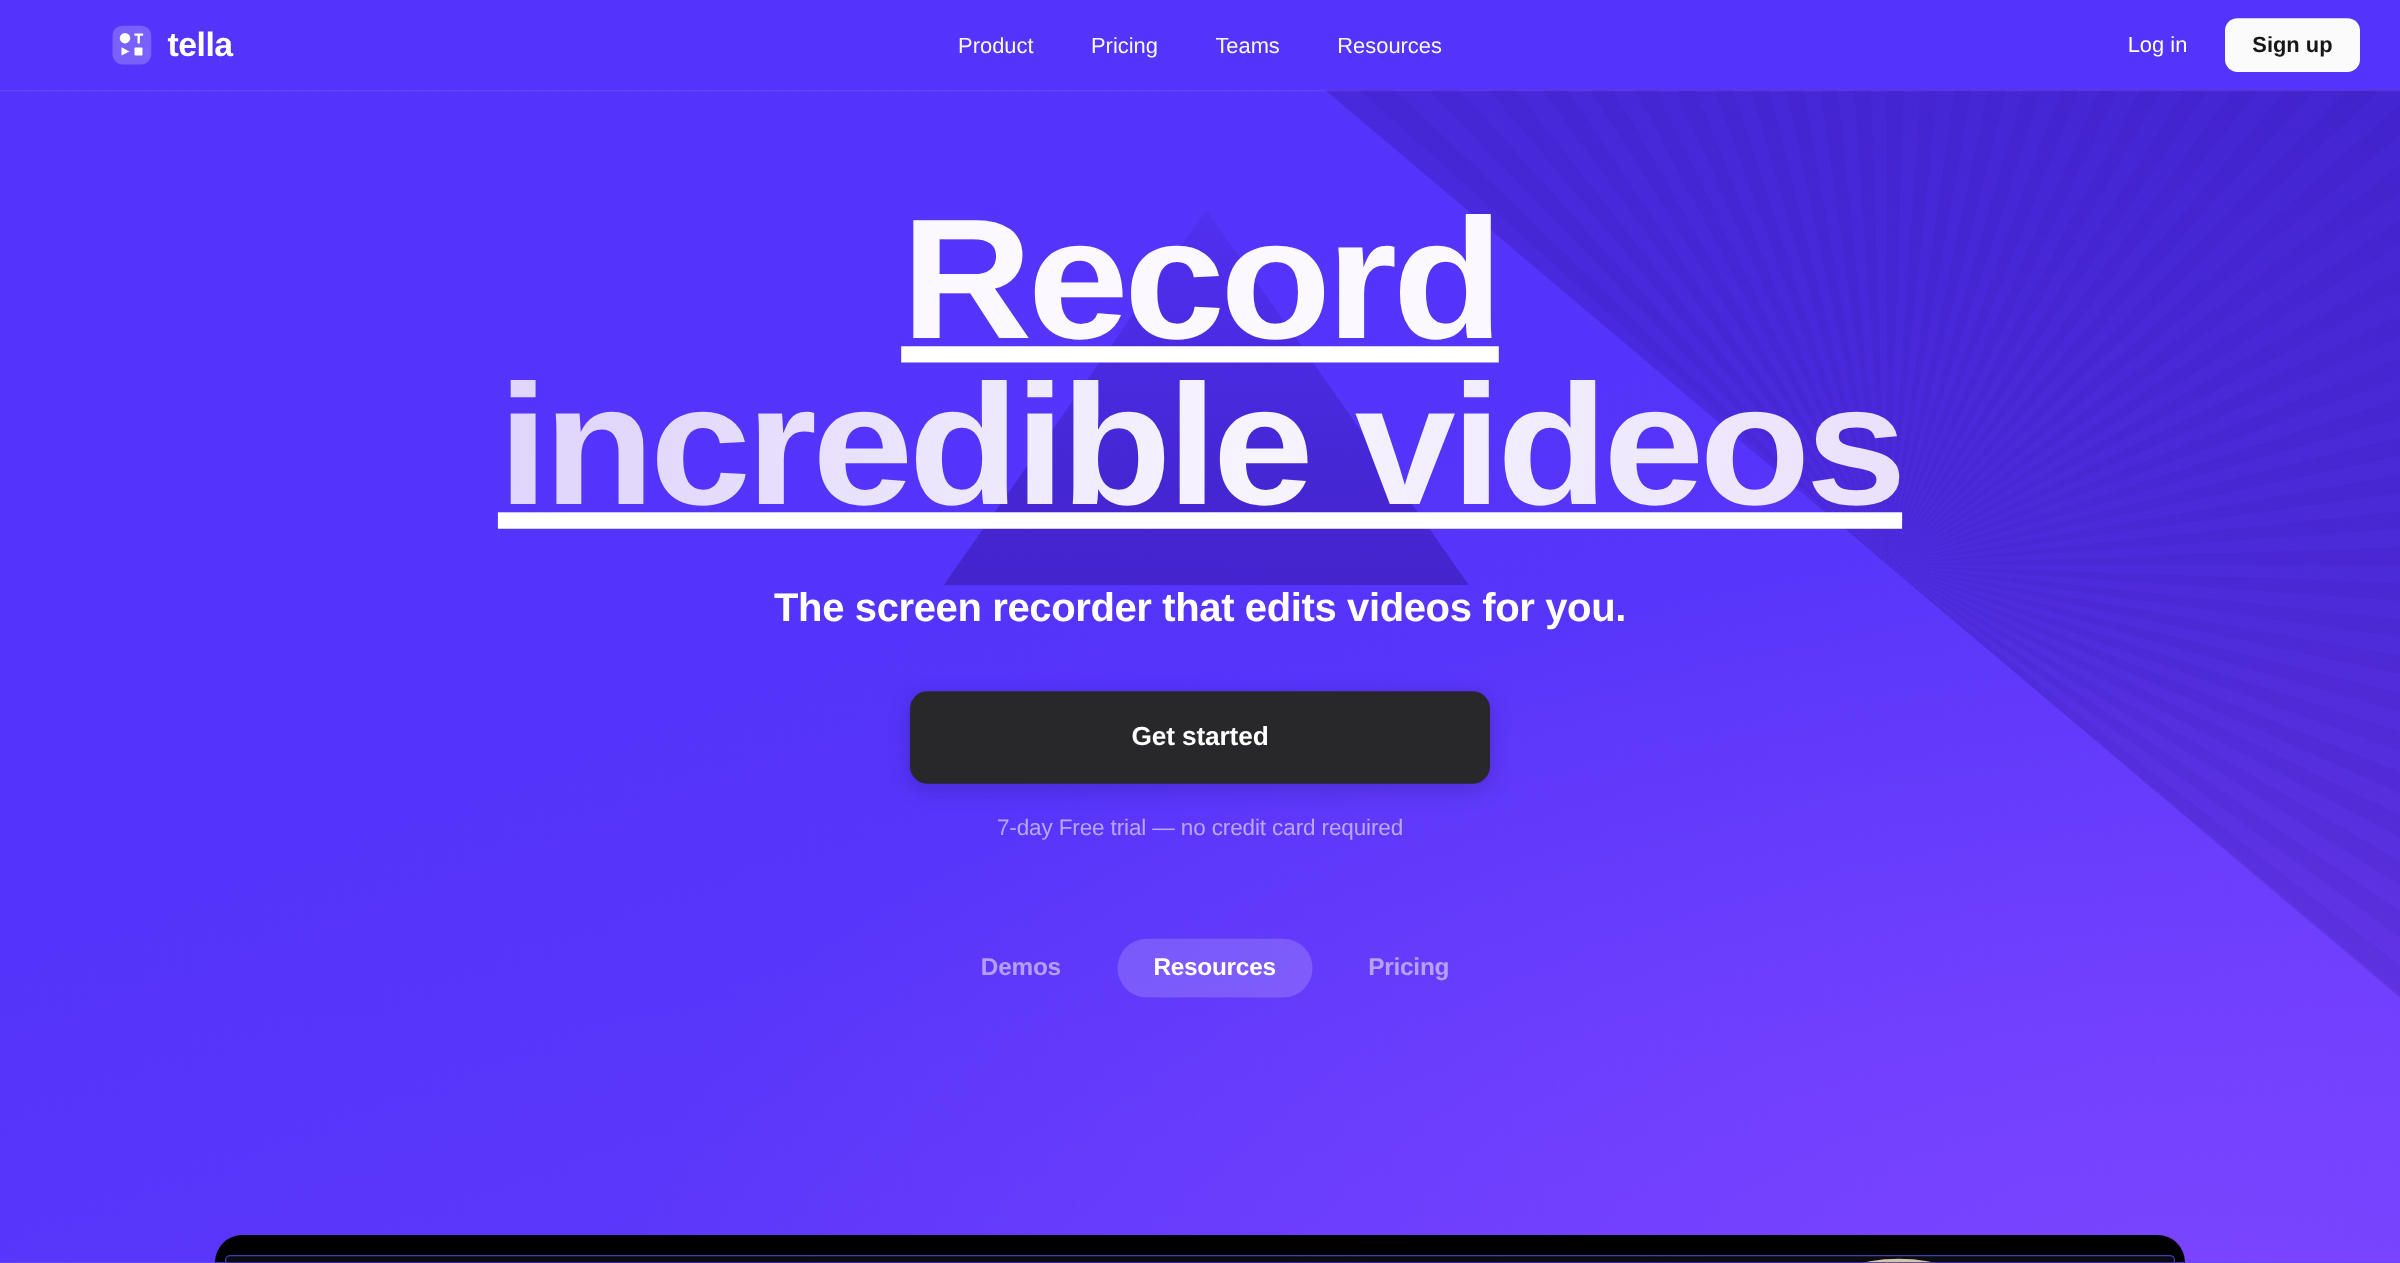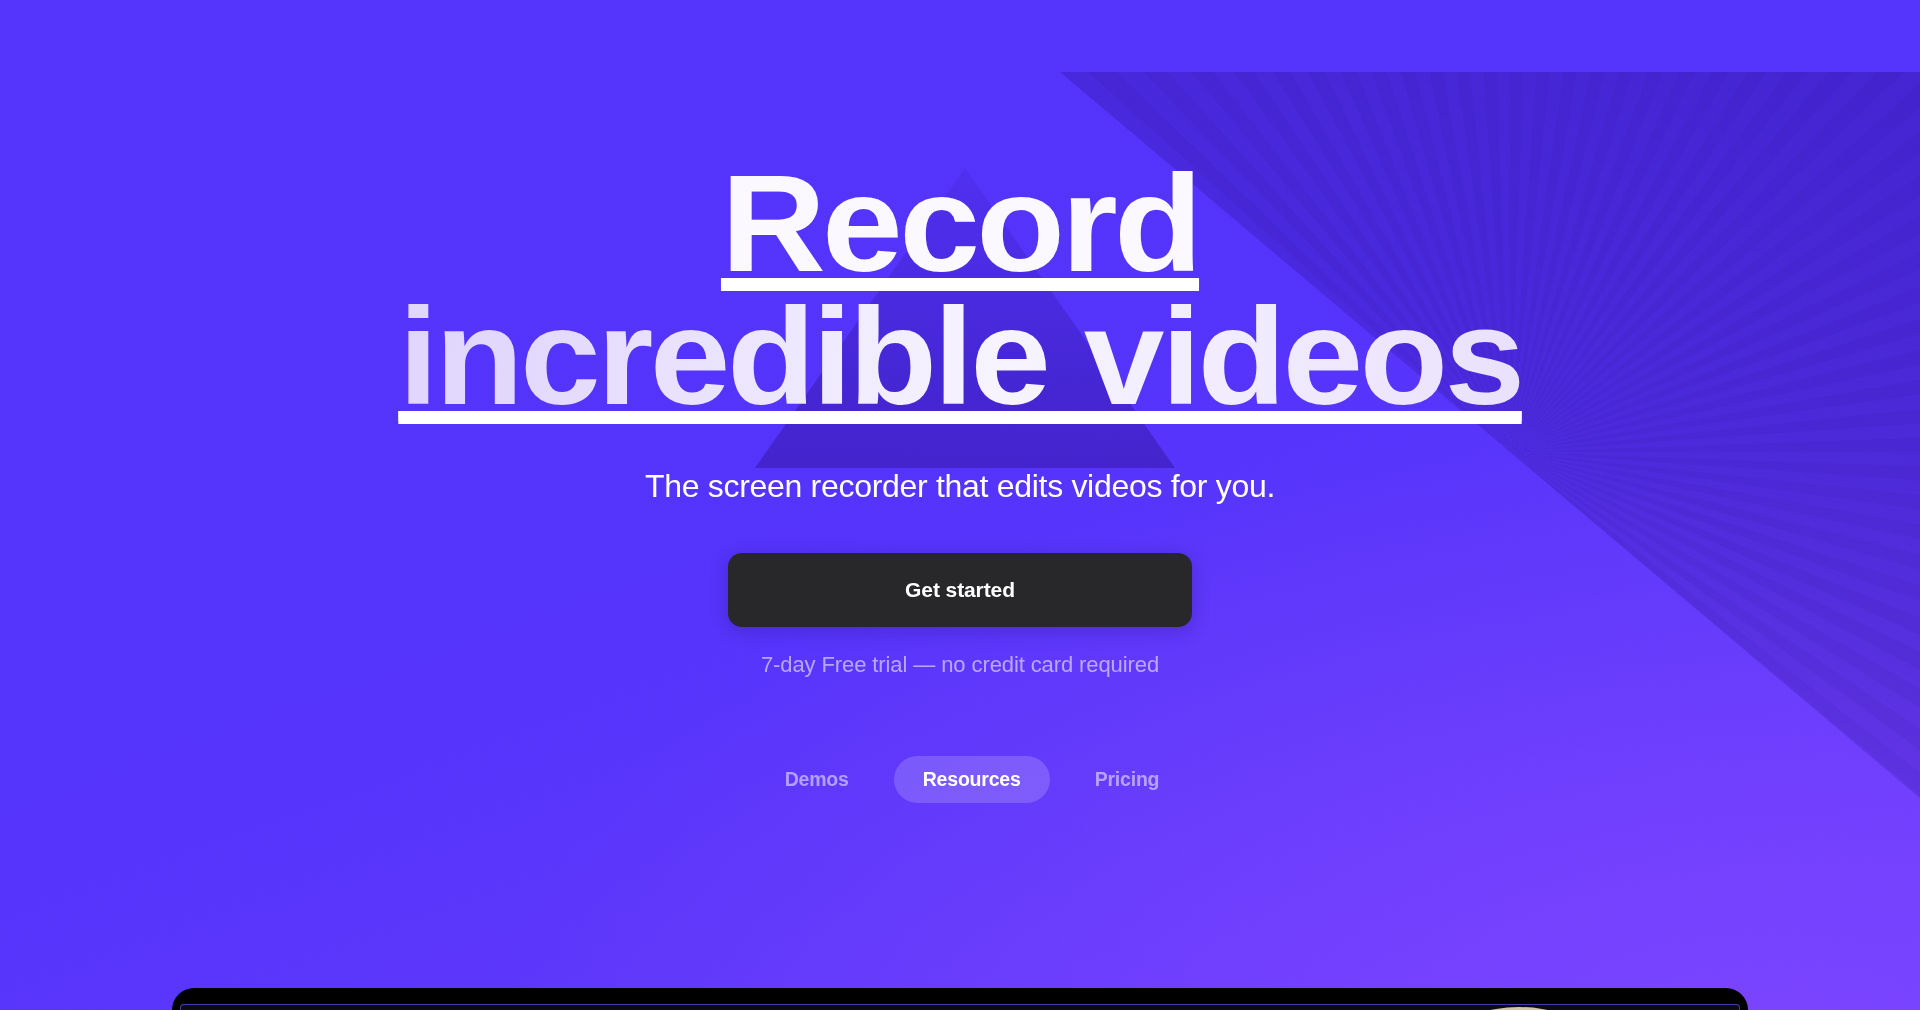--- a/index.html
+++ b/index.html
@@ -146,21 +146,21 @@
     -webkit-background-clip:text;
     background-clip:text;
     color:transparent;
     -webkit-text-fill-color:transparent;
   }
 
   .subtitle {
     margin-top:47px;
     color:#fff;
     font-size:32px;
-    font-weight:400;
+    font-weight:700;
     letter-spacing:-.3px;
   }
 
   .cta-wrap { margin-top:48px;text-decoration:underline; }
   .cta-btn {
     display:inline-block;
     background:#28282b;
     color:#fff;
     font-size:21px; font-weight:700;
     border:none;
@@ -169,21 +169,21 @@
     width:464px;
     cursor:pointer;
     box-shadow:0 4px 18px rgba(20,8,70,.22);
     font-family:"Liberation Sans", sans-serif;
     letter-spacing:-.1px;
   }
 
   .trial-note {
     margin-top:25px;
     color:rgba(255,255,255,.56);
-    font-size:22px;
+    font-size:18px;
     letter-spacing:-.1px;
   }
 
   
   .tabs {
     margin-top:78px;
     display:flex; justify-content:center; align-items:center;
     gap:16px;
     margin-left:24px;
   }
@@ -242,20 +242,47 @@
 </style>
 </head>
 <body>
 
 <div class="page">
 
   <div class="grain"></div>
   <div class="tri-corner"></div>
   <div class="tri-center"></div>
 
+  <div class="header">
+
+    <a class="brand" href="#">
+      <span class="logo-mark">
+        <svg width="31" height="31" viewBox="0 0 31 31" xmlns="http://www.w3.org/2000/svg">
+          <circle cx="10" cy="10" r="4.2" fill="#ffffff"></circle>
+          <path d="M17.5 6.2 h7 v1.9 h-2.6 v6.1 h-1.9 v-6.1 h-2.5 z" fill="#ffffff"></path>
+          <path d="M7.2 17.3 L13.6 20.6 L7.2 23.9 Z" fill="#ffffff"></path>
+          <rect x="17.6" y="17.4" width="6.4" height="6.4" rx="0.7" fill="#ffffff"></rect>
+        </svg>
+      </span>
+      <span class="brand-name">tella</span>
+    </a>
+
+    <nav class="nav">
+      <a href="#">Product</a>
+      <a href="#">Pricing</a>
+      <a href="#">Teams</a>
+      <a href="#">Resources</a>
+    </nav>
+
+    <div class="header-right">
+      <a class="login-link" href="#">Log in</a>
+      <button class="signup-btn">Sign up</button>
+    </div>
+
+  </div>
 
   <div class="hero">
 
     <h1 class="headline">
       <span class="hl-1">Record</span>
       <span class="hl-2">incredible videos</span>
     </h1>
 
     <p class="subtitle">The screen recorder that edits videos for you.</p>
 

